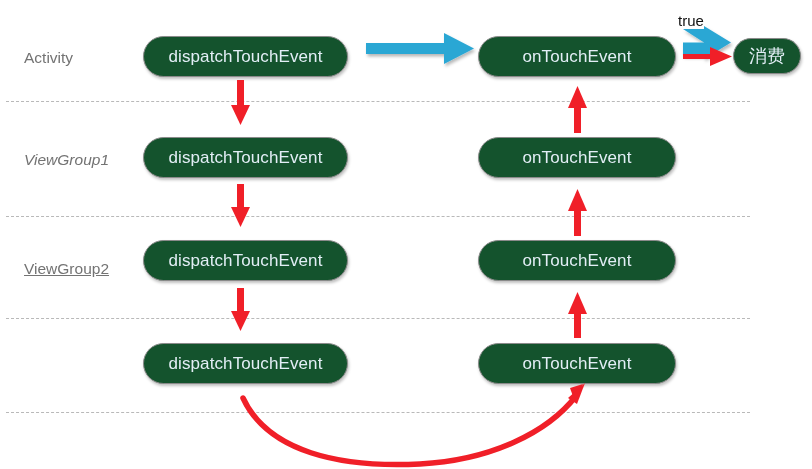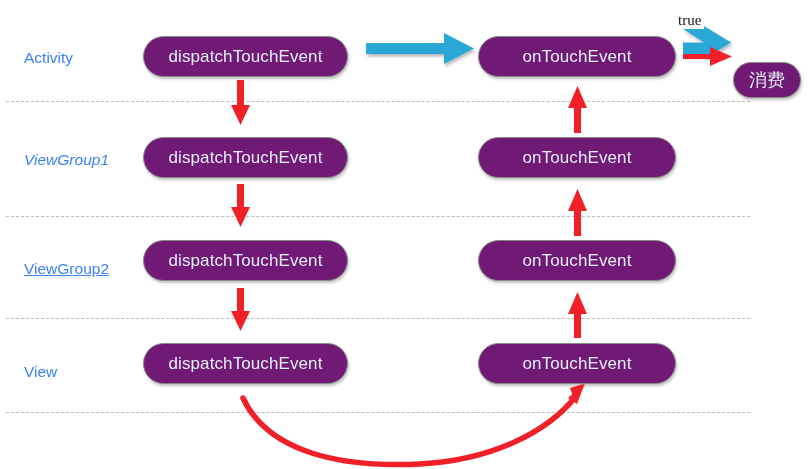--- a/index.html
+++ b/index.html
@@ -26,31 +26,31 @@
     height: 0;
     border-top: 1.5px dashed #b9b9b9;
   }
 
   
   .lane-label {
     position: absolute;
     left: 24px;
     width: 120px;
     font-size: 15.5px;
-    color: #3b82f6;
+    color: #737373;
     font-family: "Liberation Sans", sans-serif;
     line-height: 1;
     white-space: nowrap;
   }
 
   
   .node {
     position: absolute;
     box-sizing: border-box;
-    background: #701a75;
+    background: #14532d;
     border: 1.6px solid #8a8a8a;
     border-radius: 22px;
     color: #e3eef6;
     font-size: 17px;
     font-family: "Liberation Sans", sans-serif;
     display: flex;
     align-items: center;
     justify-content: center;
     letter-spacing: 0.1px;
     box-shadow: 1px 2px 3px rgba(0,0,0,0.25);
@@ -67,51 +67,50 @@
     top: 0;
     width: 812px;
     height: 469px;
     pointer-events: none;
   }
 
   .true-label {
     position: absolute;
     font-size: 15px;
     color: #111111;
-    font-family: Liberation Serif, serif;
+    font-family: Liberation Sans, sans-serif;
     line-height: 1;
     white-space: nowrap;
   }
 </style>
 </head>
 <body>
 
 <div id="canvas">
 
   <div class="lane-sep" style="top:101px;"></div>
   <div class="lane-sep" style="top:216px;"></div>
   <div class="lane-sep" style="top:318px;"></div>
   <div class="lane-sep" style="top:412px;"></div>
 
   <div class="lane-label" style="top:50px;">Activity</div>
   <div class="lane-label" style="top:152px;font-style:italic;">ViewGroup1</div>
   <div class="lane-label" style="top:261px;text-decoration:underline;">ViewGroup2</div>
-  <div class="lane-label" style="top:364px;">View</div>
 
   <div class="node" style="left:143px; top:36px; width:205px; height:41px;">dispatchTouchEvent</div>
   <div class="node" style="left:143px; top:137px; width:205px; height:41px;">dispatchTouchEvent</div>
   <div class="node" style="left:143px; top:240px; width:205px; height:41px;">dispatchTouchEvent</div>
   <div class="node" style="left:143px; top:343px; width:205px; height:41px;">dispatchTouchEvent</div>
 
   <div class="node" style="left:478px; top:36px; width:198px; height:41px;">onTouchEvent</div>
   <div class="node" style="left:478px; top:137px; width:198px; height:41px;">onTouchEvent</div>
   <div class="node" style="left:478px; top:240px; width:198px; height:41px;">onTouchEvent</div>
   <div class="node" style="left:478px; top:343px; width:198px; height:41px;">onTouchEvent</div>
 
-  <div class="node small" style="left:733px; top:38px; width:68px; height:36px;margin-top:24px;">消费</div>
+  <div class="node small" style="left:733px; top:38px; width:68px; height:36px;">消费</div>
 
   <div class="true-label" style="left:678px; top:13px;">true</div>
 
   <svg id="arrows" viewBox="0 0 812 469" xmlns="http://www.w3.org/2000/svg">
 
     <defs>
       <filter id="softshadow" x="-40%" y="-40%" width="200%" height="200%">
         <feDropShadow dx="1.5" dy="2.5" stdDeviation="1.6" flood-color="#000000" flood-opacity="0.28"></feDropShadow>
       </filter>
     </defs>

